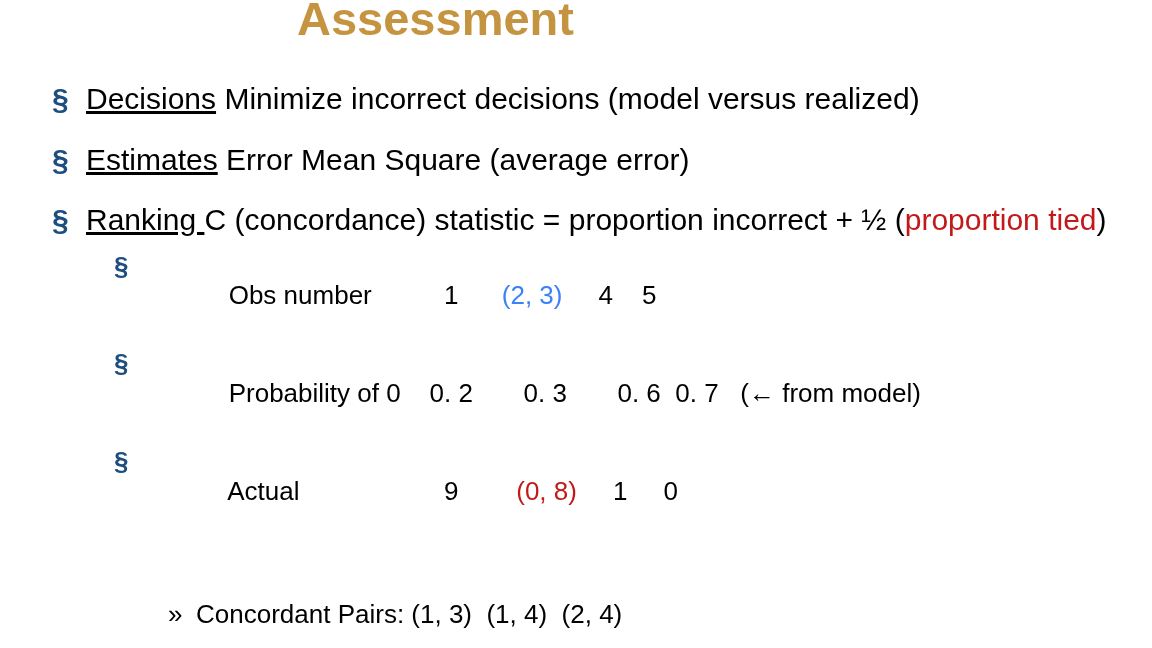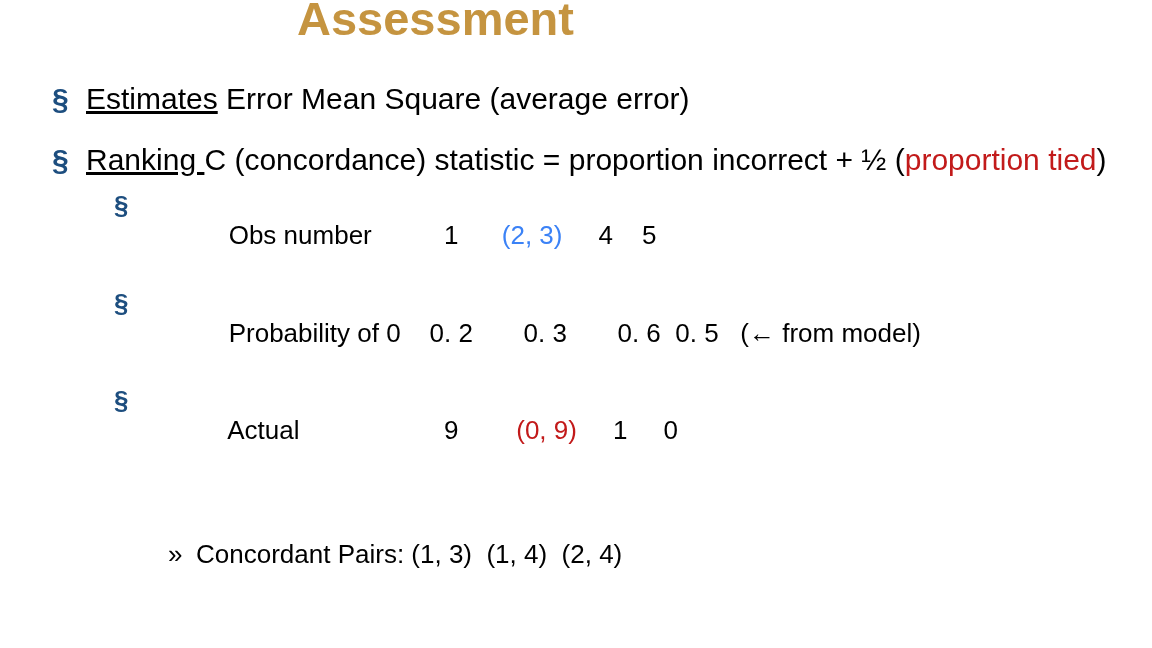--- a/index.html
+++ b/index.html
@@ -97,37 +97,40 @@
 <body>
 
 <div class="slide">
   <div class="title">
     <span>Assessment</span><br>
   </div>
 
   <div class="content">
     <ul class="level1">
 
+      <li>
+        <span class="term">Decisions</span><span>  Minimize incorrect decisions (model versus realized)</span>
+      </li>
 
       <li>
         <span class="term">Estimates</span><span>  Error Mean Square (average error)</span>
       </li>
 
       <li>
         <span class="term">Ranking </span><span>C (concordance) statistic = proportion incorrect + ½ (</span><span class="red">proportion  tied</span><span>)</span>
 
         <ul class="level2">
           <li style="white-space:pre;">
             <span>Obs number          1      </span><span class="grn">(2, 3)</span><span>     4    5</span>
           </li>
           <li style="white-space:pre;">
-            <span>Probability of 0    0. 2       0. 3       0. 6  0. 5   (</span><span>←</span><span> from model)</span>
+            <span>Probability of 0    0. 2       0. 3       0. 6  0. 7   (</span><span>←</span><span> from model)</span>
           </li>
           <li style="white-space:pre;">
-            <span>Actual                    9        </span><span class="red">(0, 9)</span><span>     1     0</span>
+            <span>Actual                    9        </span><span class="red">(0, 8)</span><span>     1     0</span>
             <ul class="level3">
               <li>Concordant Pairs: (1, 3)  (1, 4)  (2, 4)</li>
               
               
               
             </ul>
           </li>
 
         </ul>
       </li>

